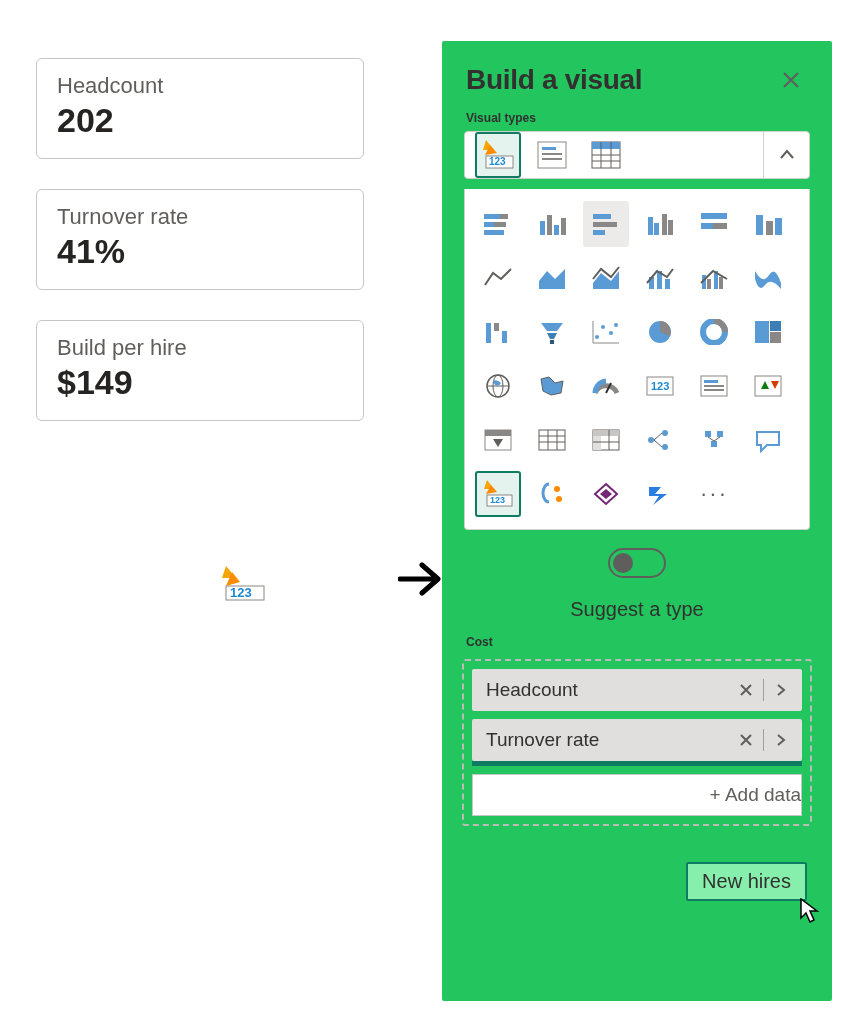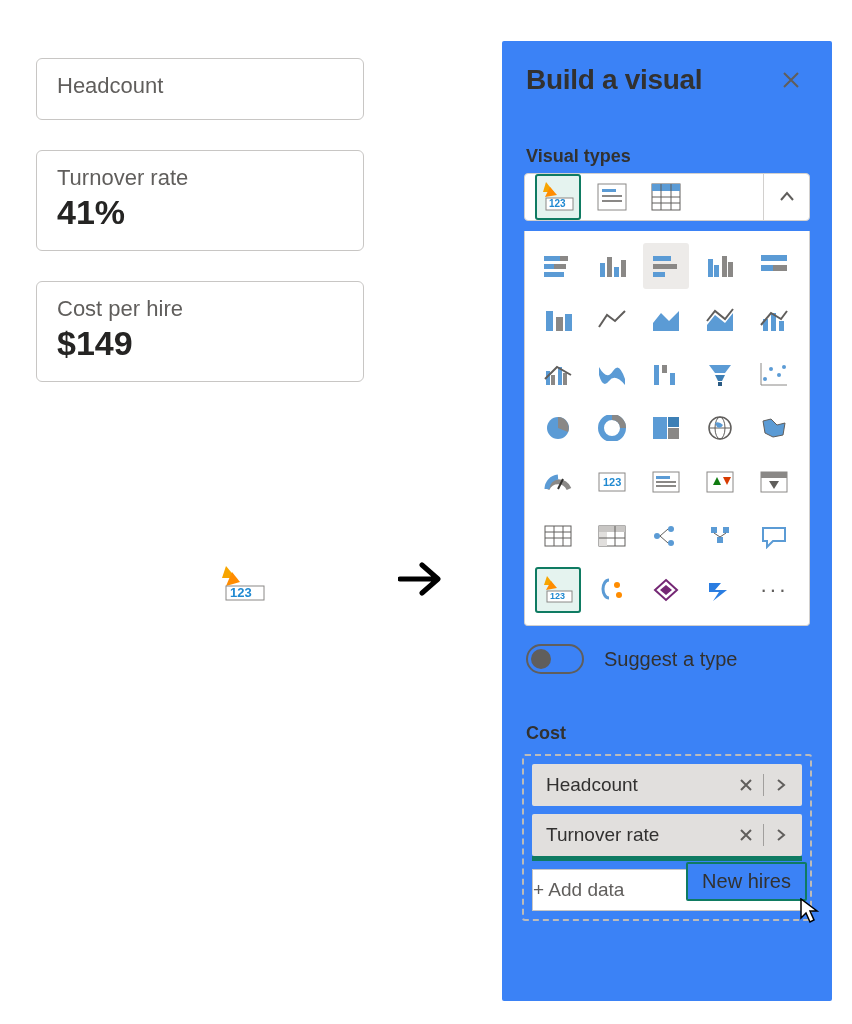--- a/index.html
+++ b/index.html
@@ -45,47 +45,46 @@
   .arrow-wrap {
     position: absolute;
     left: 398px;
     top: 559px;
   }
   
   .panel {
     position: absolute;
     right: 20px;
     top: 41px;
-    width: 330px;
+    width: 390px;
     height: 960px;
-    background: #3b82f6;
+    background: #22c55e;
     border-radius: 2px;
   }
   .panel-header {
     display:flex;
     justify-content:space-between;
     align-items:center;
     padding: 22px 24px 10px 24px;
   }
   .panel-title {
     font-size: 28px;
     font-weight: 600;
     letter-spacing: -.3px;
   }
   .close-btn {
     width:34px; height:34px;
     display:flex; align-items:center; justify-content:center;
     cursor:pointer;
     color:#605e5c;
   }
   .section-label {
-    font-size: 18px;
+    font-size: 12px;
     font-weight:600;
     padding: 4px 16px 6px 24px;
-    margin-top: 35px;
   }
   
   .pinned-row {
     margin: 0 22px;
     border:1px solid #d2d0ce;
     border-radius:4px;
     background:#fff;
     height:48px;
     display:flex;
     align-items:center;
@@ -121,20 +120,21 @@
   }
   .vicon.selected { background:#e5f3ef; box-shadow:inset 0 0 0 2px #0f7b62; }
   .vicon.hover { background:#edebe9; }
   .vicon svg { display:block; }
   .more-dots { color:#605e5c; font-size:22px; letter-spacing:2px; }
   
   .toggle-row {
     display:flex; align-items:center;
     padding: 18px 24px 10px 24px;
     gap:20px;
+    flex-direction:column;
   }
   .toggle {
     width:58px; height:30px;
     border:2px solid #605e5c;
     border-radius:15px;
     position:relative;
     cursor:pointer;
   }
   .toggle-knob {
     position:absolute; left:3px; top:3px;
@@ -165,56 +165,57 @@
     display:flex; align-items:center; justify-content:center;
     color:#605e5c;
     cursor:pointer;
   }
   .fp-div { width:1px; height:22px; background:#a19f9d; }
   .drop-line { height:5px; background:#0f7b62; margin-top:-8px; margin-bottom:8px; }
   .add-btn {
     height:42px;
     border:1px solid #c8c6c4;
     background:#fff;
-    display:flex; align-items:center; justify-content:flex-start;
+    display:flex; align-items:center; justify-content:flex-end;
     font-size:19px; color:#605e5c;
     cursor:pointer;
   }
   
   .drag-chip {
     position:absolute;
     right:45px;
     top:862px;
-    background:#3b82f6;
+    background:#86efac;
     border:2px solid #0f7b62;
     padding:6px 14px;
     font-size:20px;
     border-radius:2px;
     z-index:5;
   }
   .cursor {
     position:absolute;
     right:30px;
     top:898px;
     z-index:6;
   }
 </style>
 </head>
 <body>
 
 <div class="cards">
   <div class="card">
     <div class="card-title">Headcount</div>
+    <div class="card-value">202</div>
   </div>
   <div class="card">
     <div class="card-title">Turnover rate</div>
     <div class="card-value">41%</div>
   </div>
   <div class="card">
-    <div class="card-title">Cost per hire</div>
+    <div class="card-title">Build per hire</div>
     <div class="card-value">$149</div>
   </div>
 </div>
 
 <div class="mini-icon">
   <svg width="48" height="40" viewBox="0 0 48 40">
     <polygon points="8,2 18,14 4,14" fill="#f7a500"></polygon>
     <polygon points="14,8 22,18 8,22" fill="#ff8c00"></polygon>
     <rect x="8" y="22" width="38" height="14" fill="#fff" stroke="#8a8886"></rect>
     <text x="12" y="33" font-size="13" fill="#1f89d1" font-weight="700">123</text>

